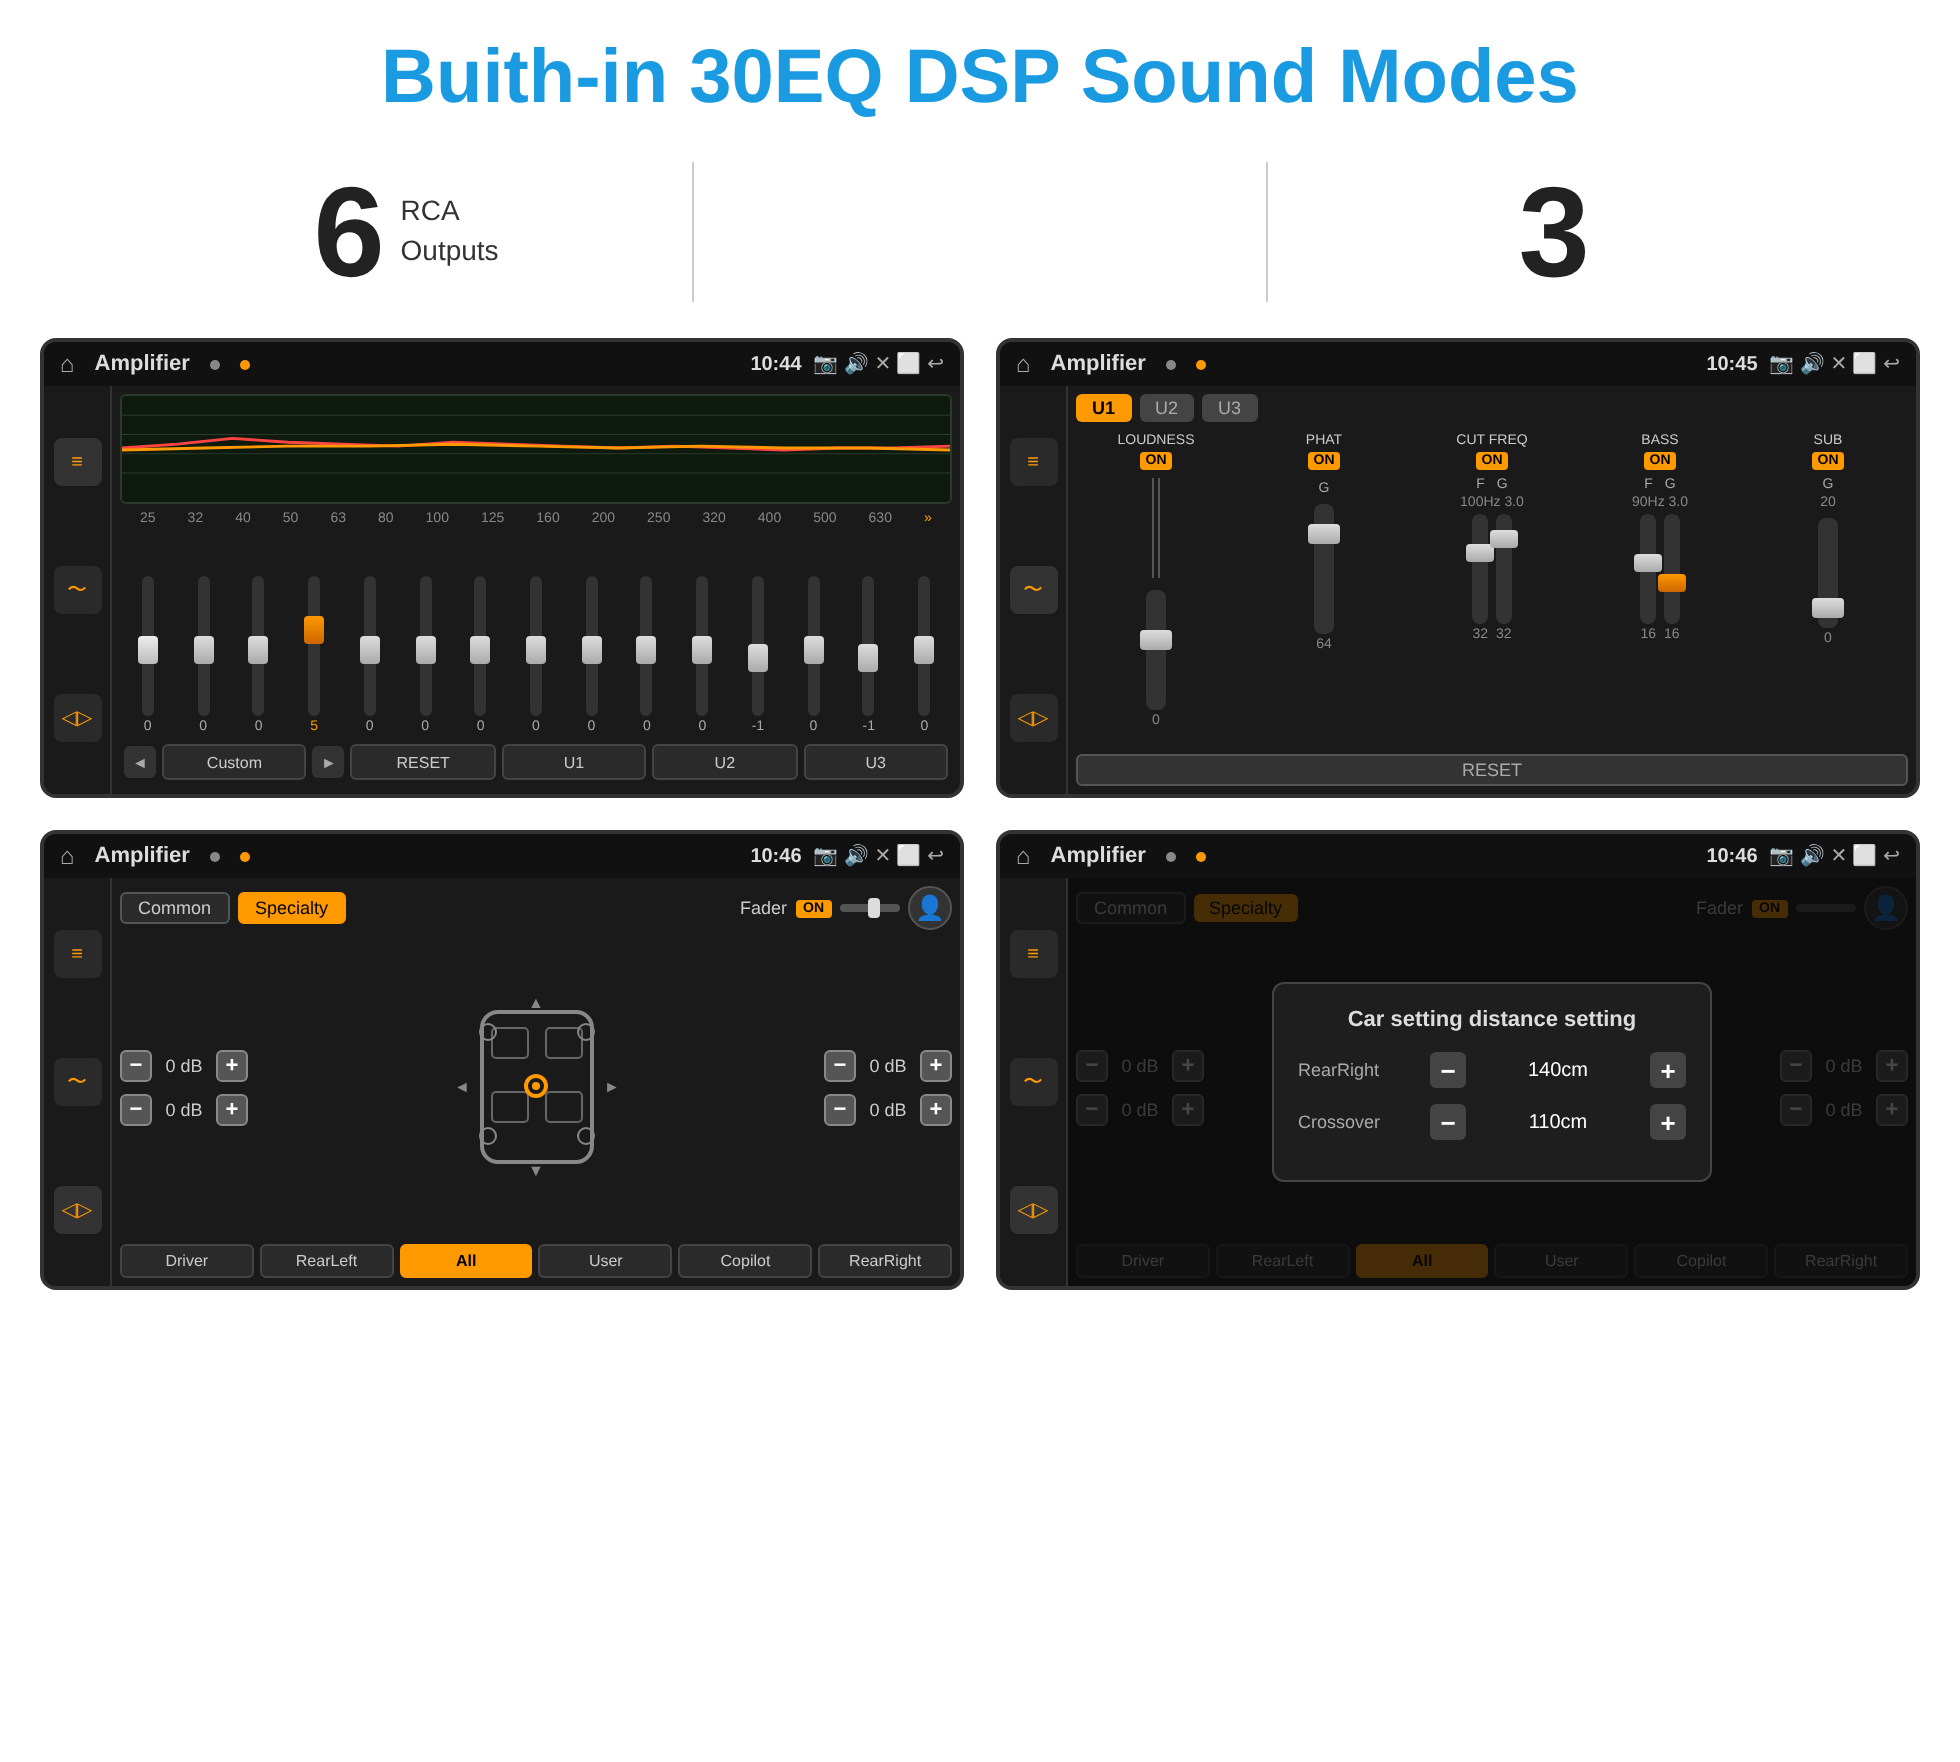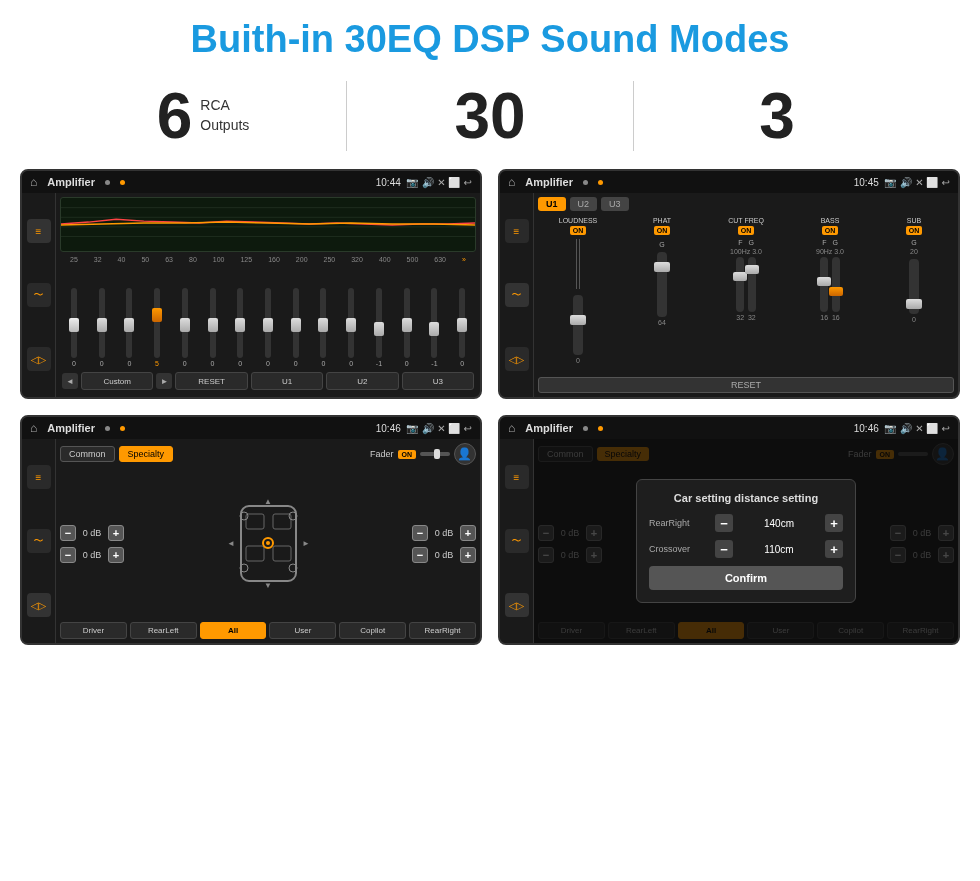--- a/index.html
+++ b/index.html
@@ -99,20 +99,21 @@
       background: #888;
       margin-left: 4px;
     }
 
     .status-bar .dot.orange { background: #f90; }
 
     .status-bar .time {
       color: #ddd;
       font-size: 10px;
       margin-left: auto;
+      font-weight: bold;
     }
 
     .status-bar .icons {
       display: flex;
       gap: 4px;
       color: #aaa;
       font-size: 10px;
     }
 
     
@@ -379,21 +380,20 @@
 
 <div class="main-title">Buith-in 30EQ DSP Sound Modes</div>
 
 <div class="stats-row">
   <div class="stat-item">
     <span class="stat-number">6</span>
     <span class="stat-text">RCA<br>Outputs</span>
   </div>
   <div class="stat-divider"></div>
   <div class="stat-item">
-    <span class="stat-number">30</span>
   </div>
   <div class="stat-divider"></div>
   <div class="stat-item">
     <span class="stat-number">3</span>
   </div>
 </div>
 
 <div class="screens-grid">
 
   <div class="screen screen-wrapper">
@@ -819,20 +819,19 @@
               </div>
             </div>
             <div class="dialog-row">
               <span class="dialog-row-label">Crossover</span>
               <div class="dialog-row-controls">
                 <div class="dlg-minus">−</div>
                 <span class="dlg-value">110cm</span>
                 <div class="dlg-plus">+</div>
               </div>
             </div>
-            <div class="dialog-confirm">Confirm</div>
           </div>
         </div>
       </div>
     </div>
   </div>
 
 </div>
 
 </body></html>

